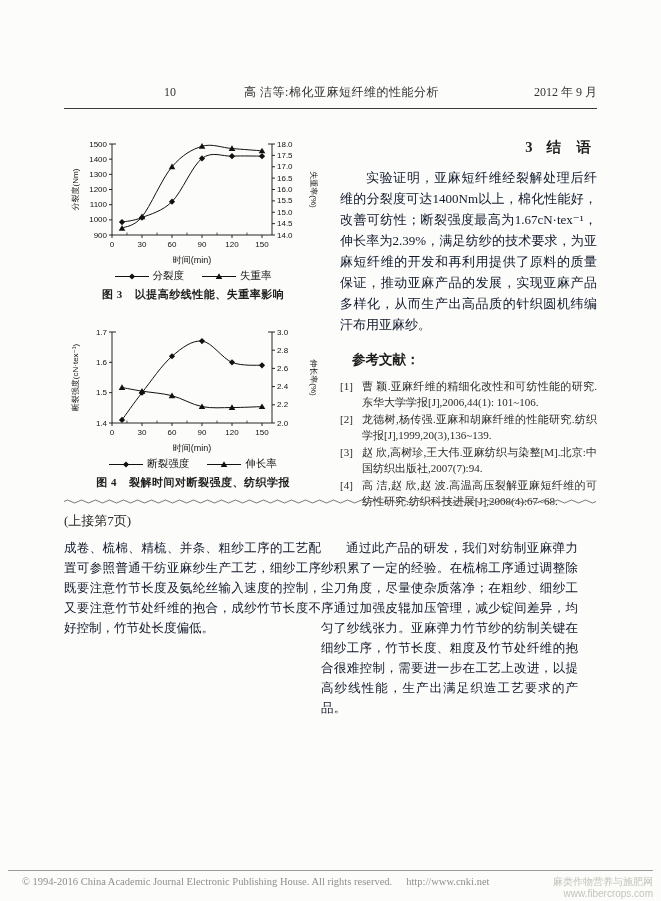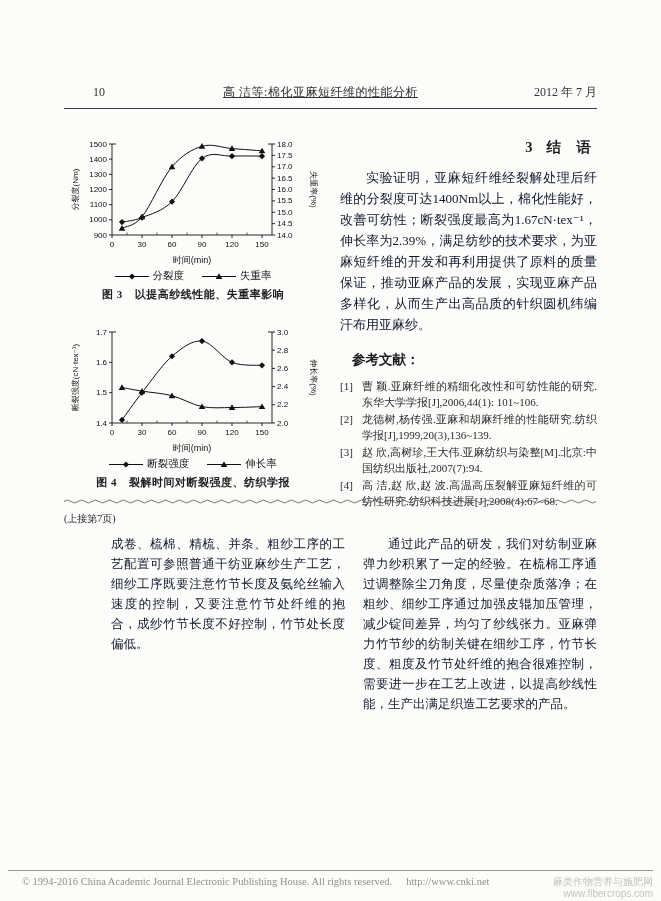--- a/index.html
+++ b/index.html
@@ -9,22 +9,22 @@
     font-family:"Liberation Serif","DejaVu Serif",serif;
     overflow:hidden;
   }
   
   .header{
     position:absolute;top:84px;left:64px;width:533px;
     display:flex;align-items:baseline;
     border-bottom:1px solid #3a3a3a;padding-bottom:7px;
     font-size:12px;color:#333;
   }
-  .pagenum{width:70px;text-align:center;}
-  .htitle{flex:1;text-align:center;letter-spacing:.5px;text-decoration:underline;}
+  .pagenum{width:70px;text-align:right;margin-left:42px;}
+  .htitle{flex:1;text-align:center;letter-spacing:.5px;}
   .hdate{width:90px;text-align:right;}
   
   .top-section{position:absolute;top:136px;left:64px;width:533px;display:flex;gap:18px;}
   .col-left{width:258px;}
   .col-right{width:257px;}
   .fig{margin:0 0 22px 0;text-align:center;}
   .chart{display:block;margin:0 auto;}
   .fig-legend{display:flex;justify-content:center;gap:18px;align-items:center;
     font-size:10.5px;color:#111;margin-top:2px;}
   .fig-legend .li{display:flex;align-items:center;gap:4px;}
@@ -39,22 +39,22 @@
   .indent{text-indent:2em;}
   .ref-head{margin:16px 0 10px 12px;font-size:13.5px;font-weight:bold;color:#1c1c1c;}
   .refs{font-size:11px;line-height:15.5px;color:#2b2b2b;}
   .ref{display:flex;margin-bottom:2px;}
   .refnum{width:22px;flex:0 0 22px;}
   .reftext{flex:1;text-align:justify;}
   
   .wavy{position:absolute;top:498px;left:64px;}
   
   .bottom-section{position:absolute;top:512px;left:64px;width:533px;}
-  .cont-note{font-size:10px;color:#2b2b2b;margin-bottom:8px;}
-  .bottom-cols{display:flex;gap:18px;margin-left:47px;}
+  .cont-note{font-size:13px;color:#2b2b2b;margin-bottom:8px;}
+  .bottom-cols{display:flex;}
   .bcol{width:257px;}
   .bottom-cols .para{font-size:12.5px;line-height:20px;}
   .sec-head.s4{margin-top:16px;}
   
   .footer-rule{position:absolute;top:870px;left:8px;width:645px;border-top:1px solid #9a9a98;}
   .footer{
     position:absolute;top:876px;left:22px;width:631px;
     display:flex;align-items:flex-start;
     font-size:10.5px;color:#8f8f8d;
   }
@@ -68,21 +68,21 @@
   .watermark span{display:block;}
 </style>
 </head>
 <body>
 
 <div class="page">
 
   <div class="header">
     <span class="pagenum">10</span>
     <span class="htitle">高 洁等:棉化亚麻短纤维的性能分析</span>
-    <span class="hdate">2012 年 7 月</span>
+    <span class="hdate">2012 年 9 月</span>
   </div>
 
   <div class="top-section">
     <div class="col-left">
 
       <figure class="fig" style="margin:0 0 22px 0;">
         <svg class="chart" width="250" height="131" viewBox="0 0 250 131">
             <line x1="44" y1="8" x2="44" y2="99" stroke="#111111" stroke-width="0.9"></line>
             <line x1="204" y1="8" x2="204" y2="99" stroke="#111111" stroke-width="0.9"></line>
             <line x1="44" y1="99" x2="204" y2="99" stroke="#111111" stroke-width="0.9"></line>

